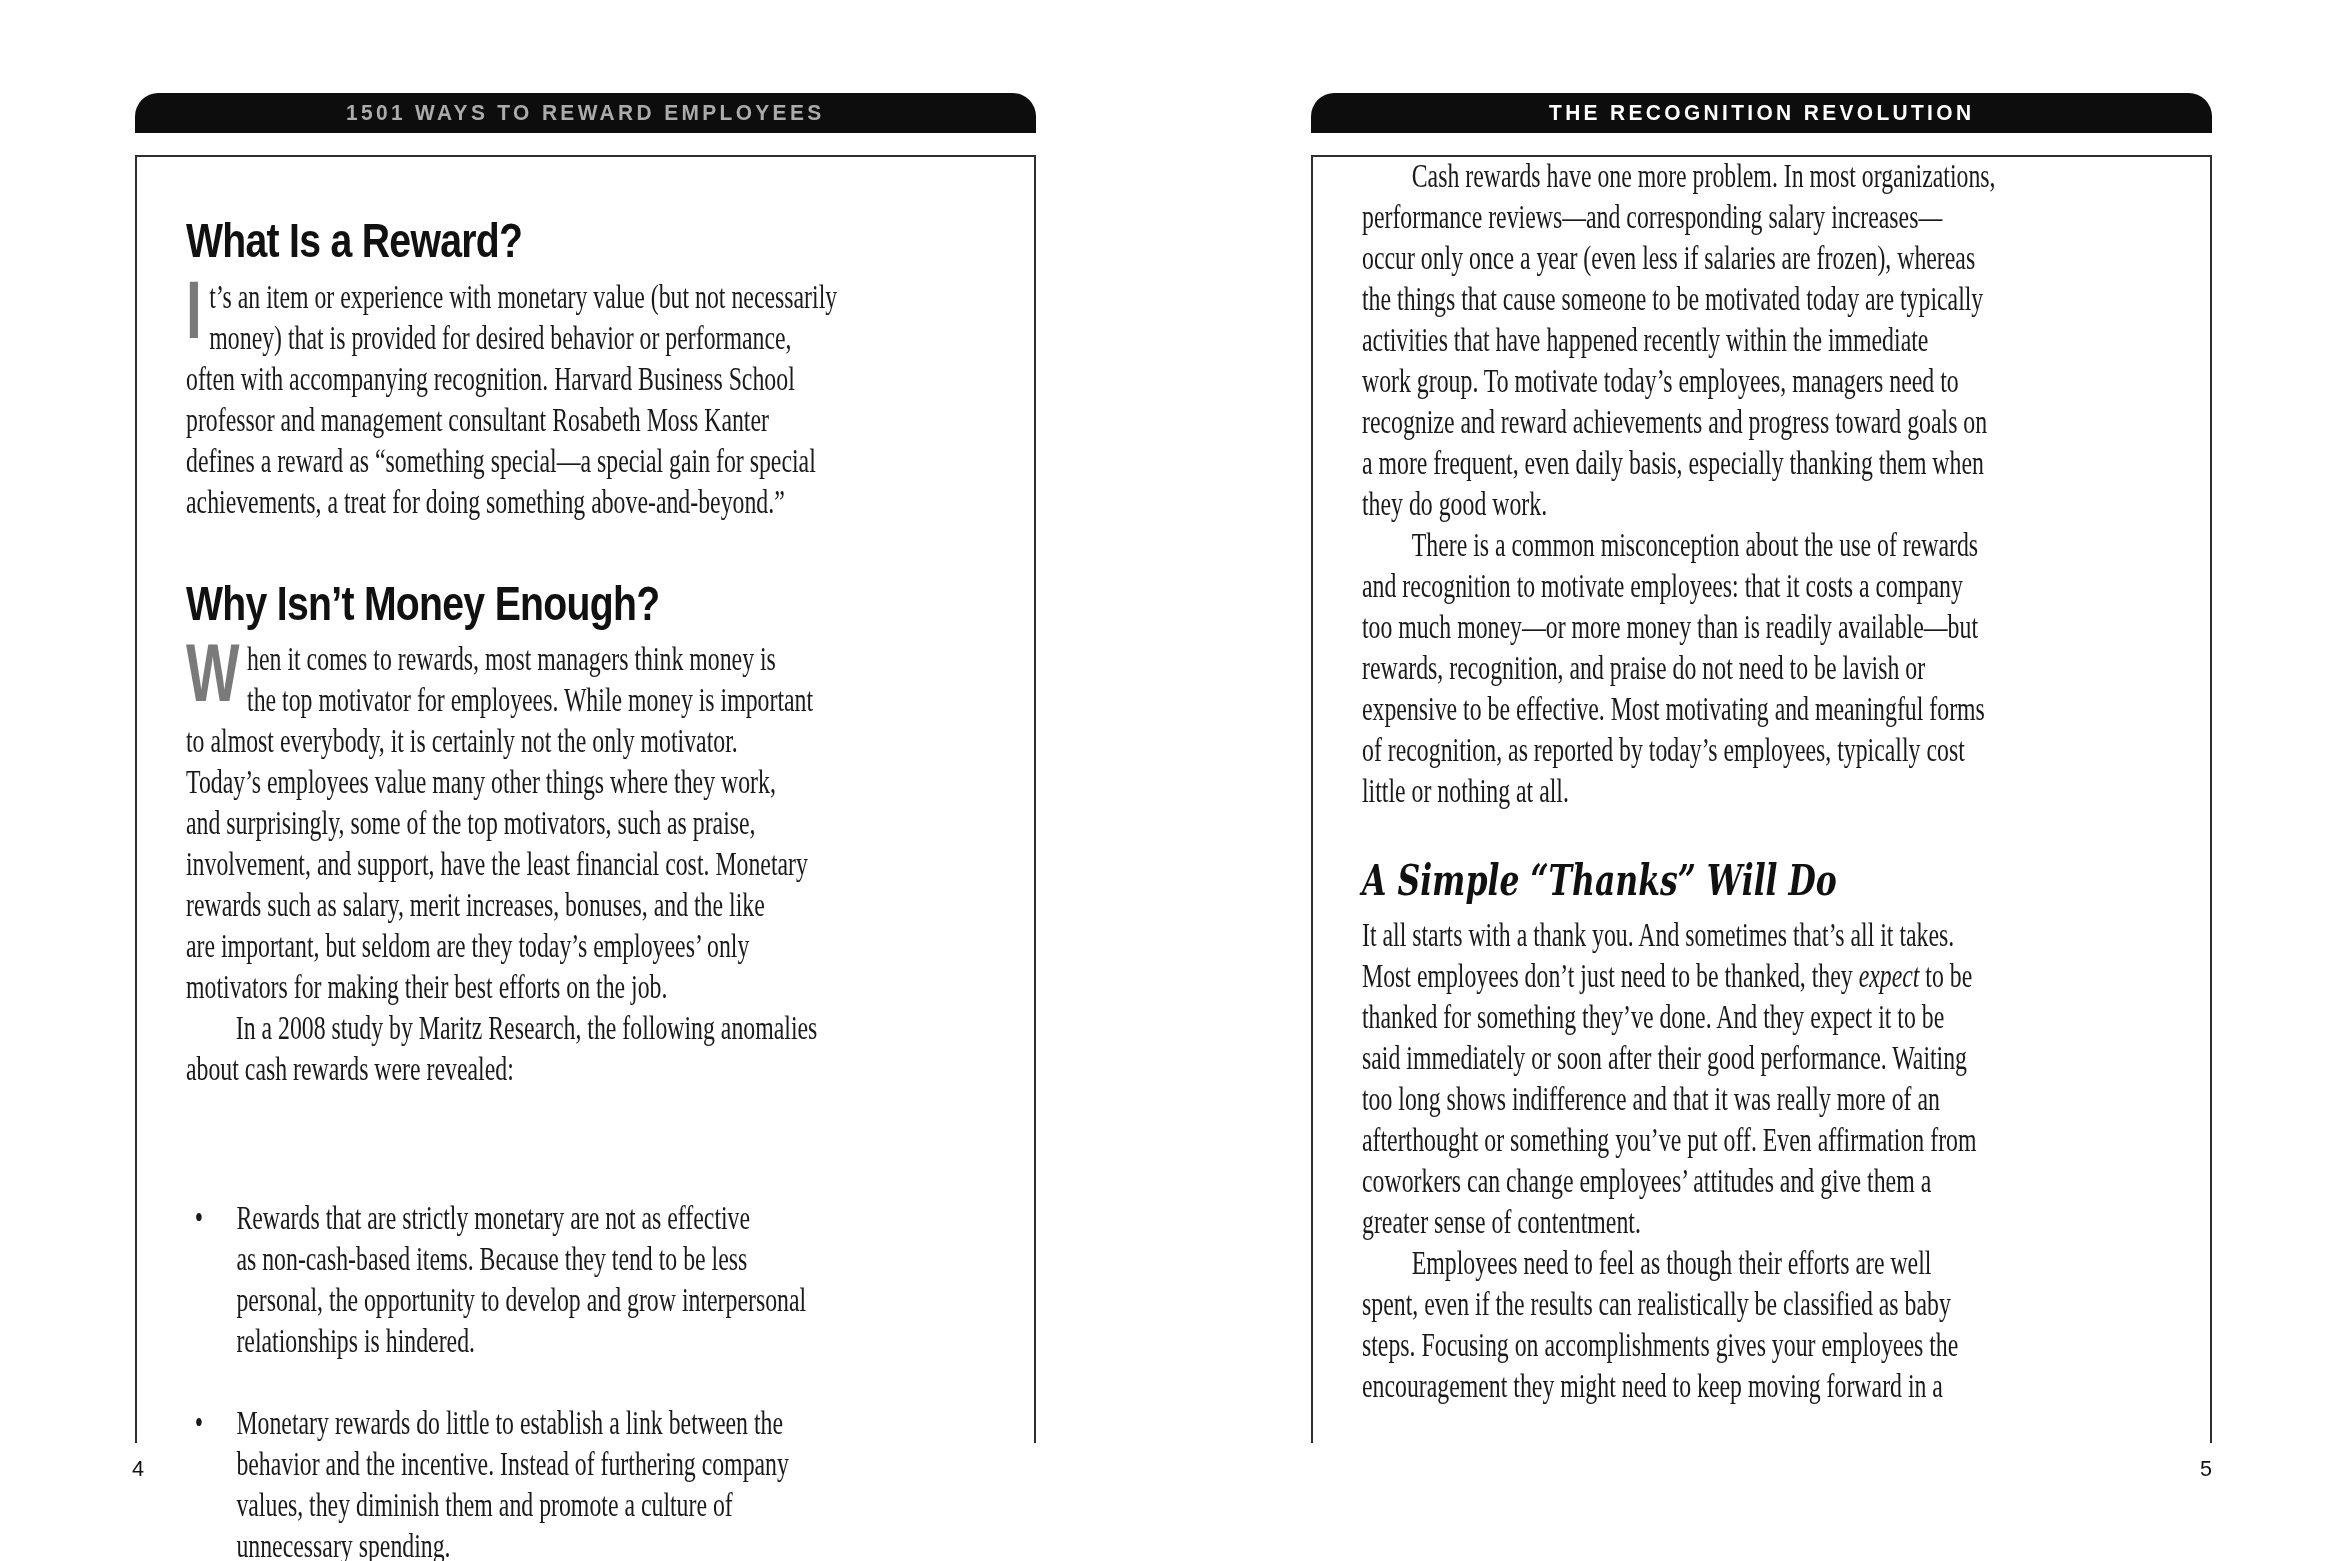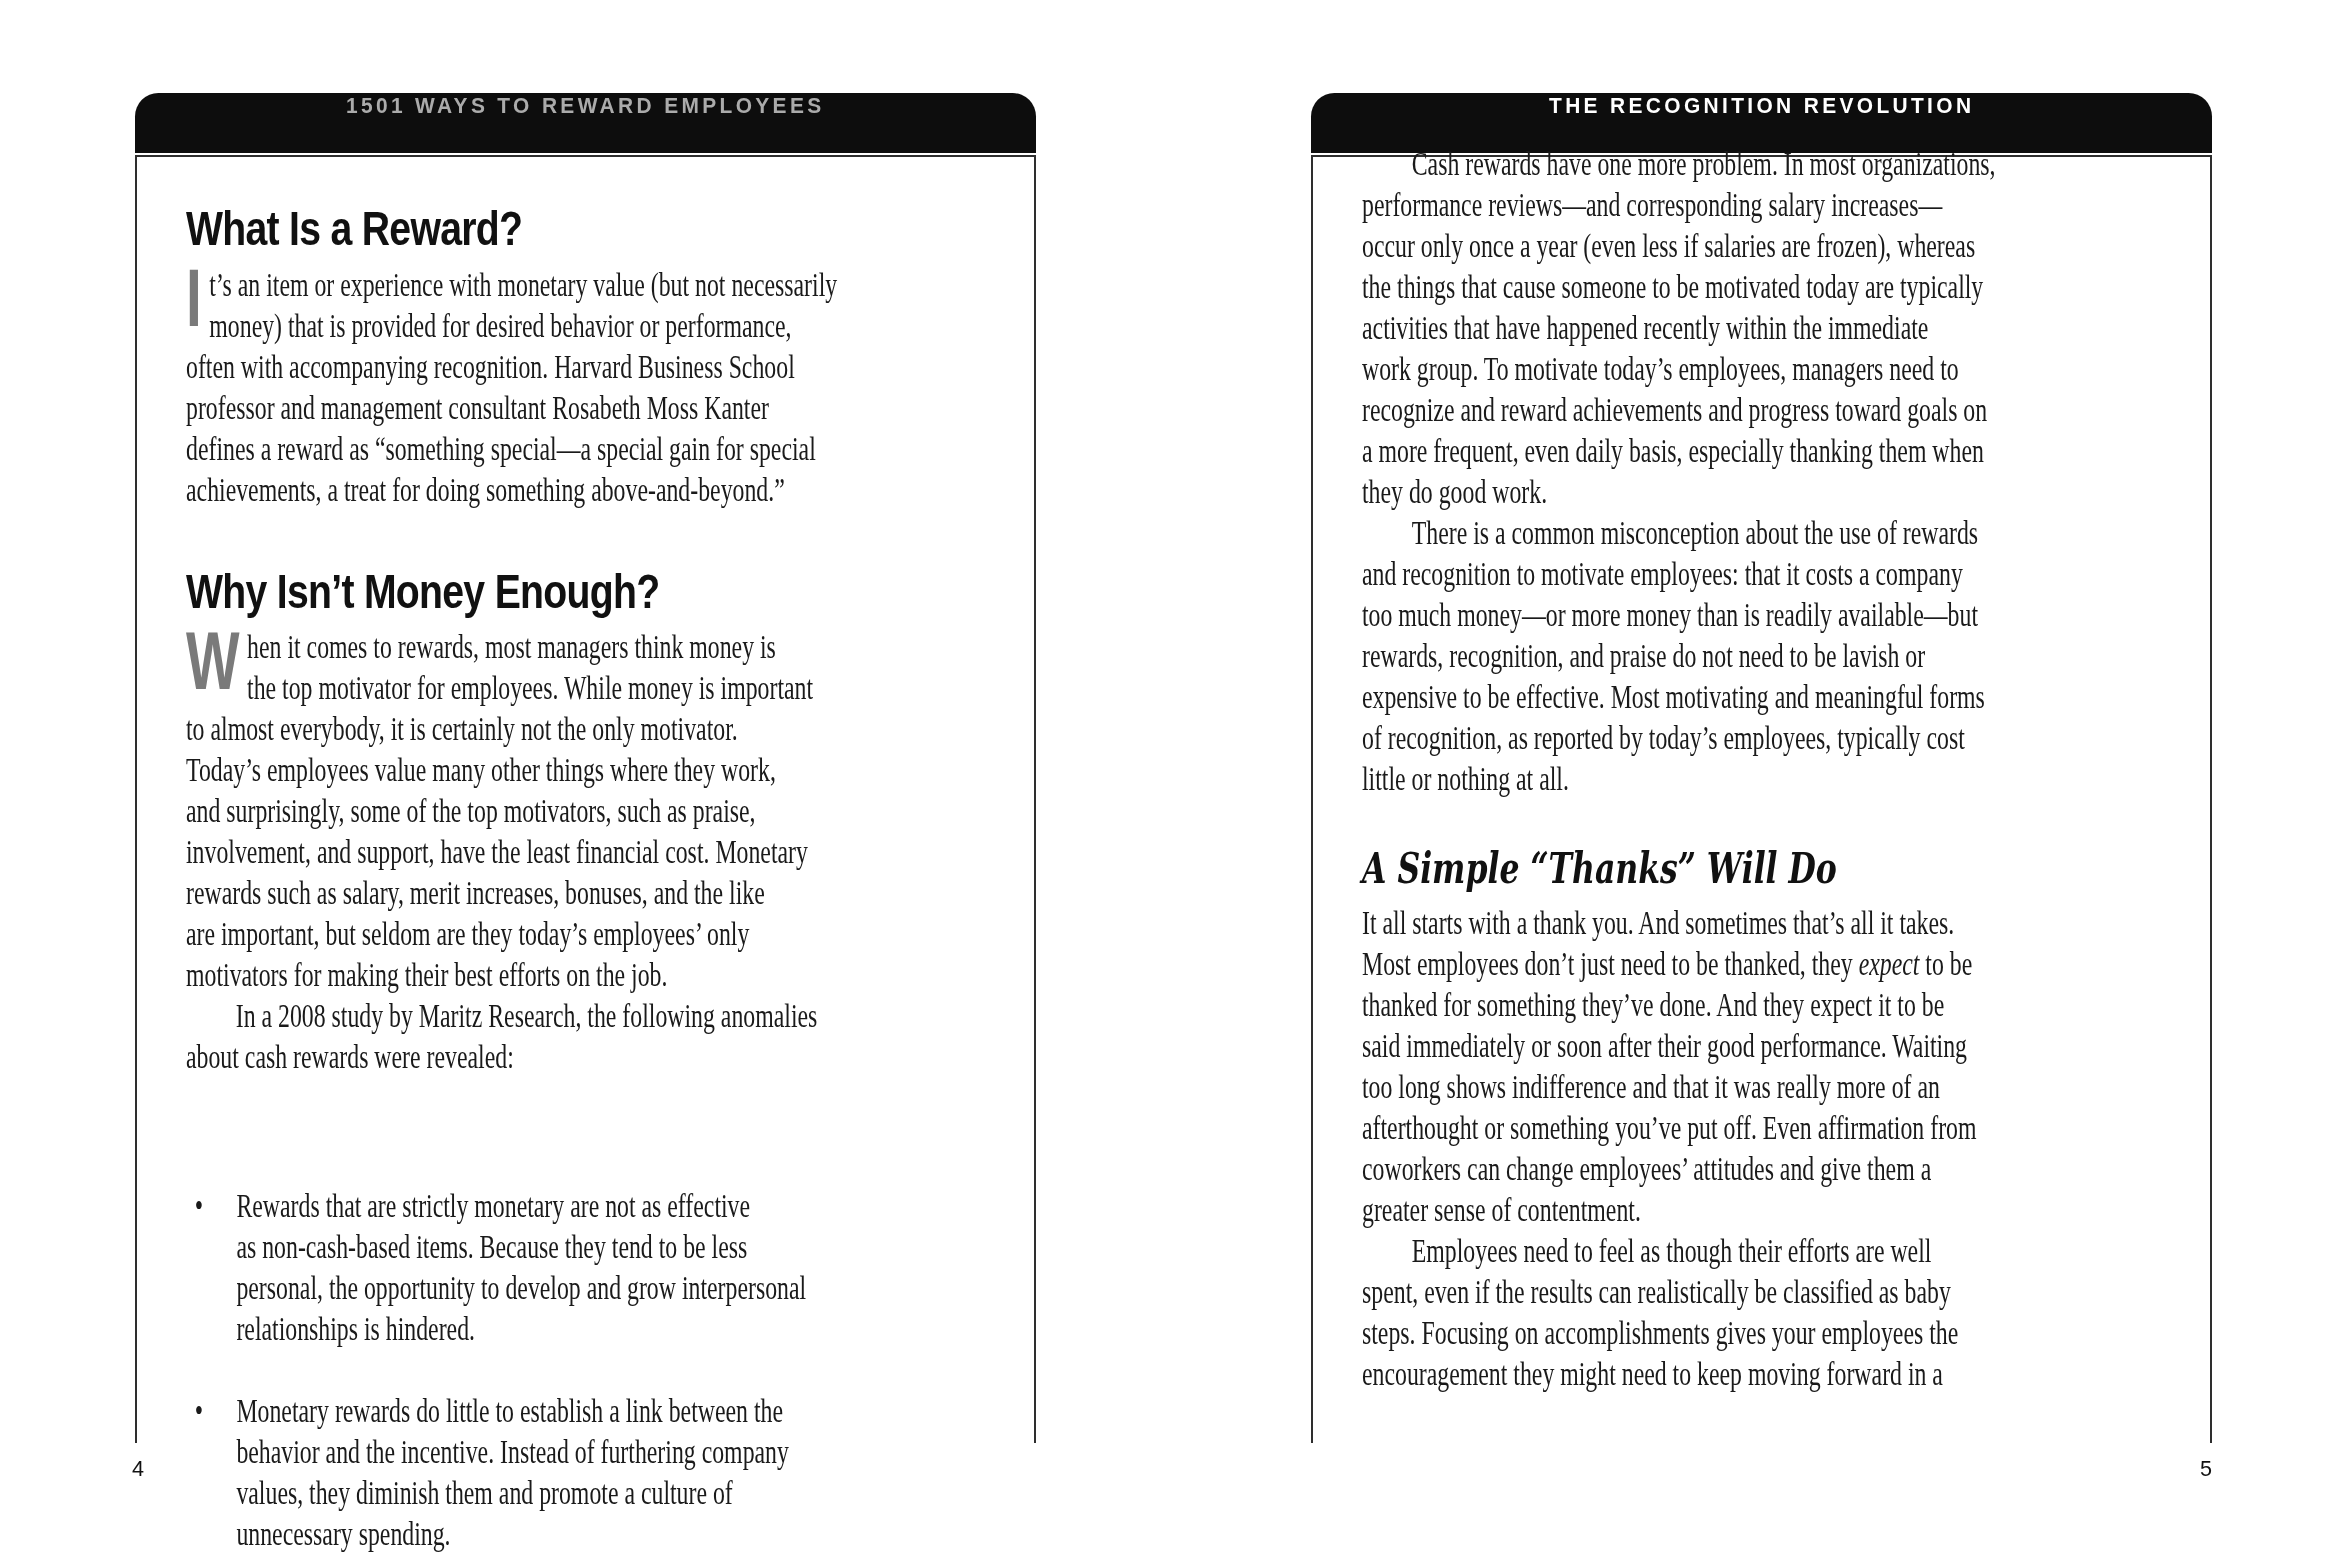--- a/index.html
+++ b/index.html
@@ -6,38 +6,38 @@
   body{
     width:2342px;height:1561px;position:relative;overflow:hidden;
     background:#ffffff;
     font-family:"Liberation Serif", serif;
   }
   .page{position:absolute;top:93px;width:901px}
   .page-left{left:135px}
   .page-right{left:1311px}
 
   .bar{
-    height:60px;background:var(--c-bar,#0d0d0d);
+    height:40px;background:var(--c-bar,#0d0d0d);
     border-radius:23.4px 23.4px 0 0;
-    display:flex;justify-content:center;
+    display:flex;align-items:center;justify-content:center;
   }
   .bar .bar-title{
     font-family:"Liberation Sans", sans-serif;font-weight:bold;
     font-size:22.5px;letter-spacing:3.6px;white-space:nowrap;
     transform:scaleX(0.93);
   }
   .page-left .bar-title{color:var(--c-left_header_text,#ababab)}
   .page-right .bar-title{color:var(--c-right_header_text,#ffffff)}
 
   .rule-h{position:absolute;top:62px;left:0;right:0;height:1.8px;background:var(--c-rule,#2e2e2e)}
   .rule-v{position:absolute;top:62px;width:1.8px;height:1288px;background:var(--c-rule,#2e2e2e)}
   .rule-v.vl{left:0}
   .rule-v.vr{right:0}
 
-  .content{position:absolute;top:50px;left:51px;width:849px}
+  .content{position:absolute;top:62px;left:51px;width:849px}
 
   .heading{
     font-family:"Liberation Sans", sans-serif;font-weight:bold;color:#111;
     font-size:49px;line-height:45px;letter-spacing:-0.9px;
     width:1081px;transform:scaleX(0.80);transform-origin:0 0;
     margin:63px 0 12.6px 0;
   }
   .heading.second{margin-top:59px}
 
   .subheading{

